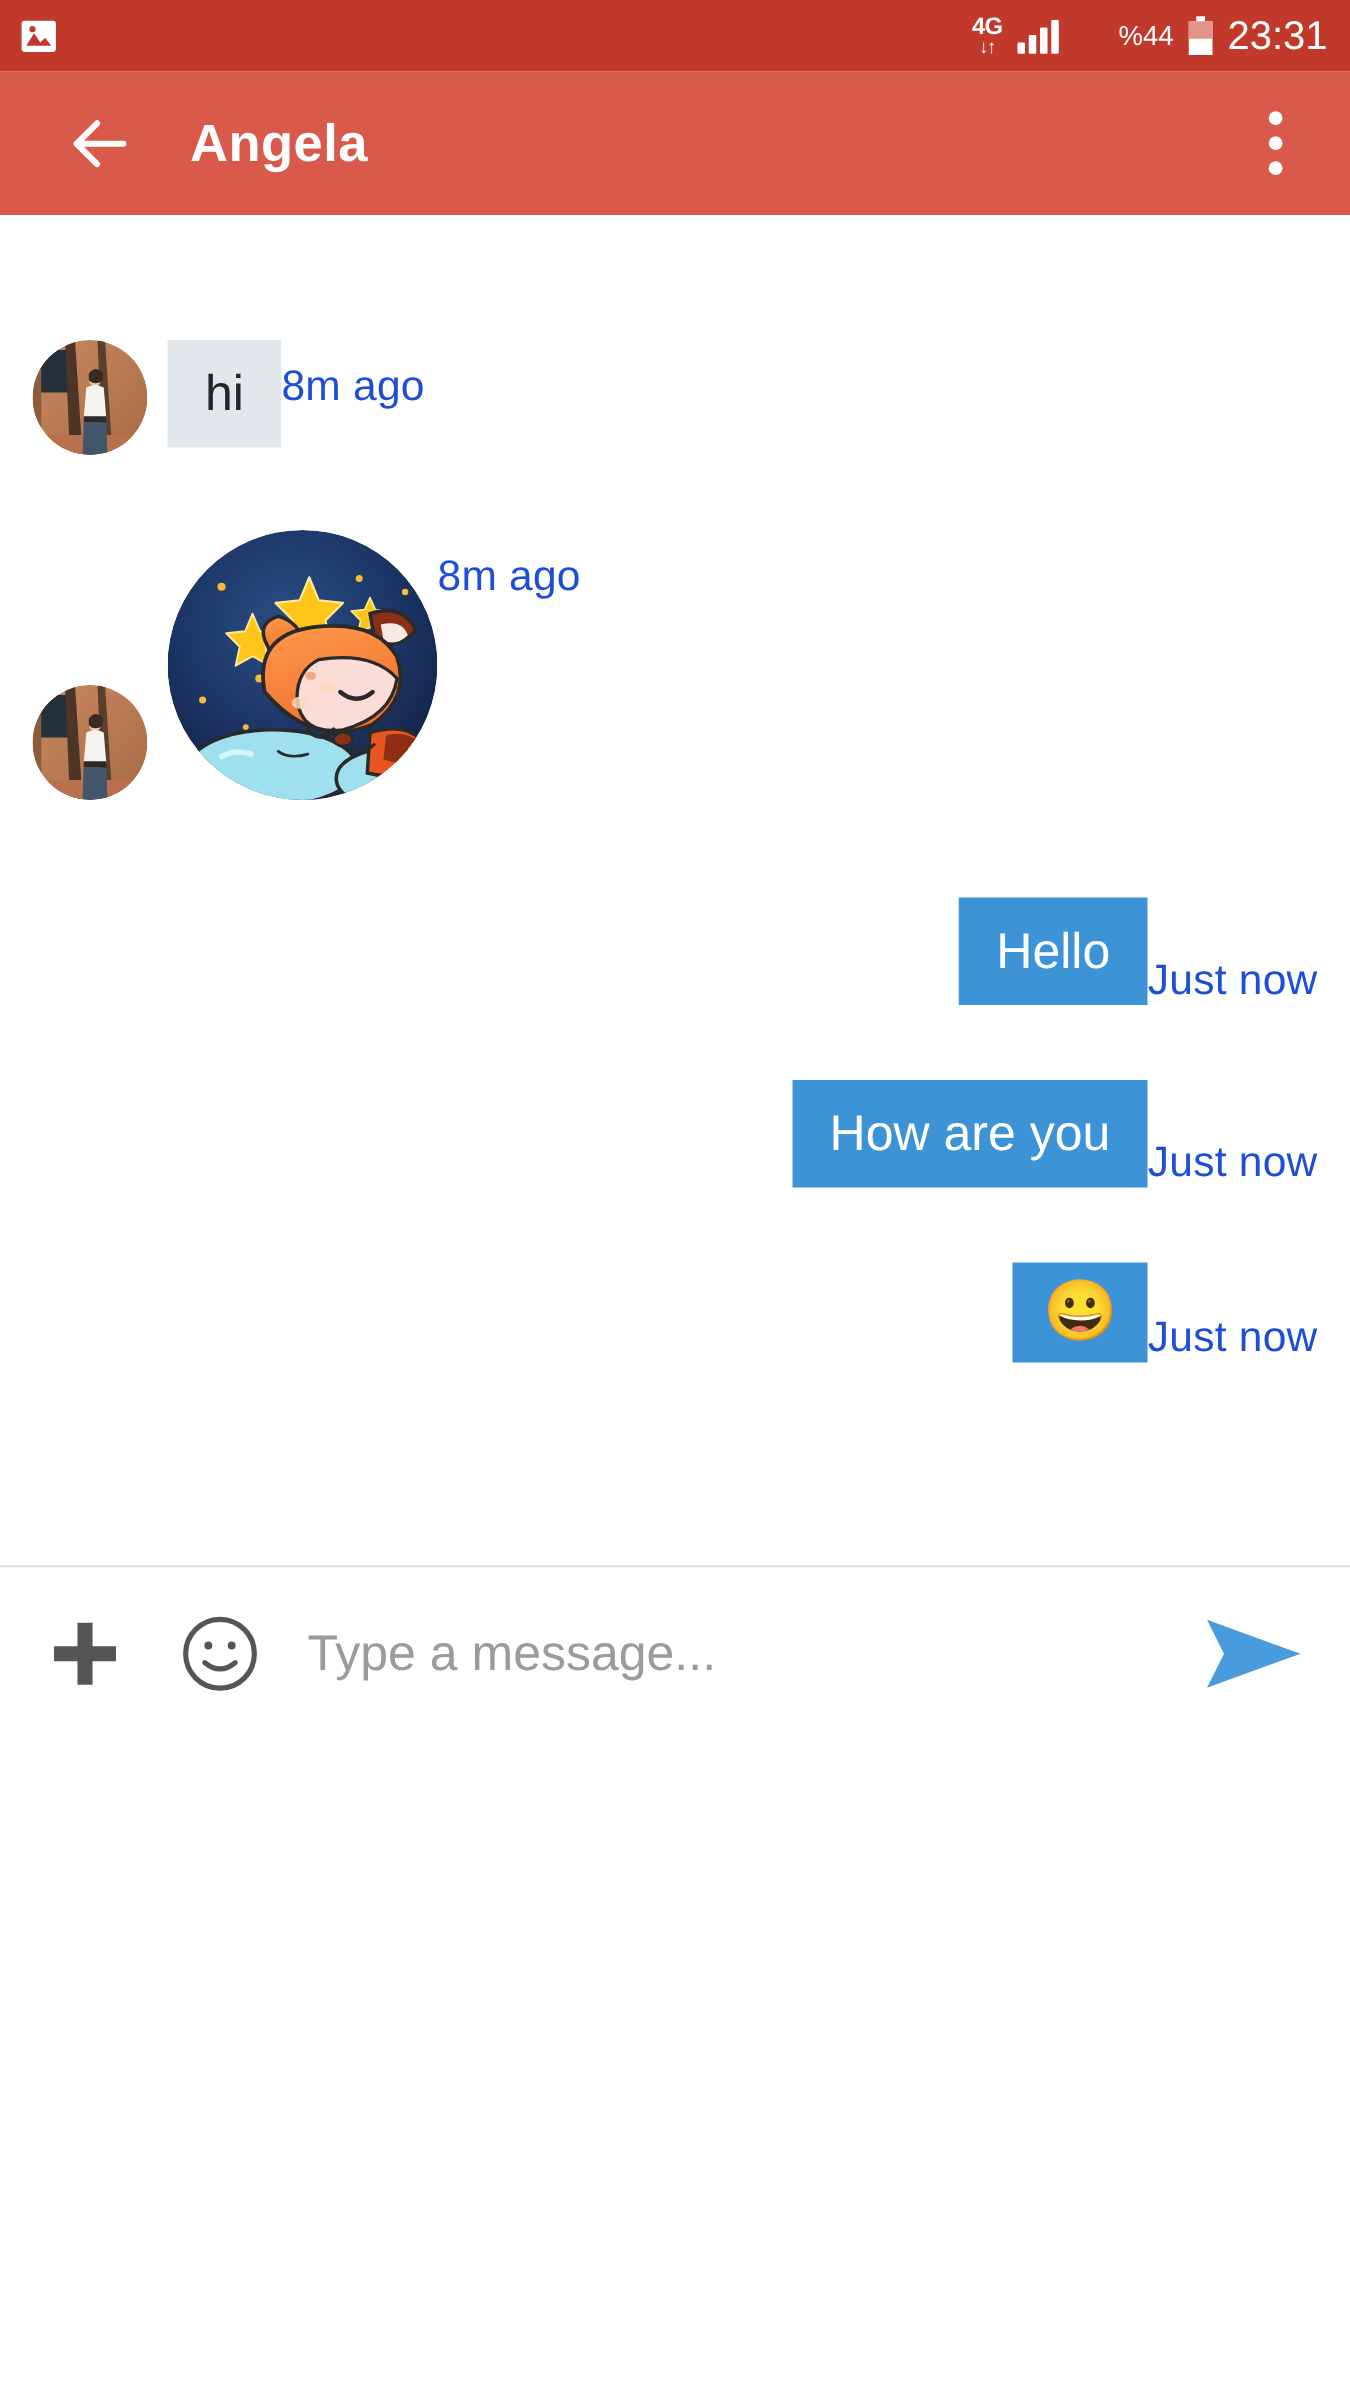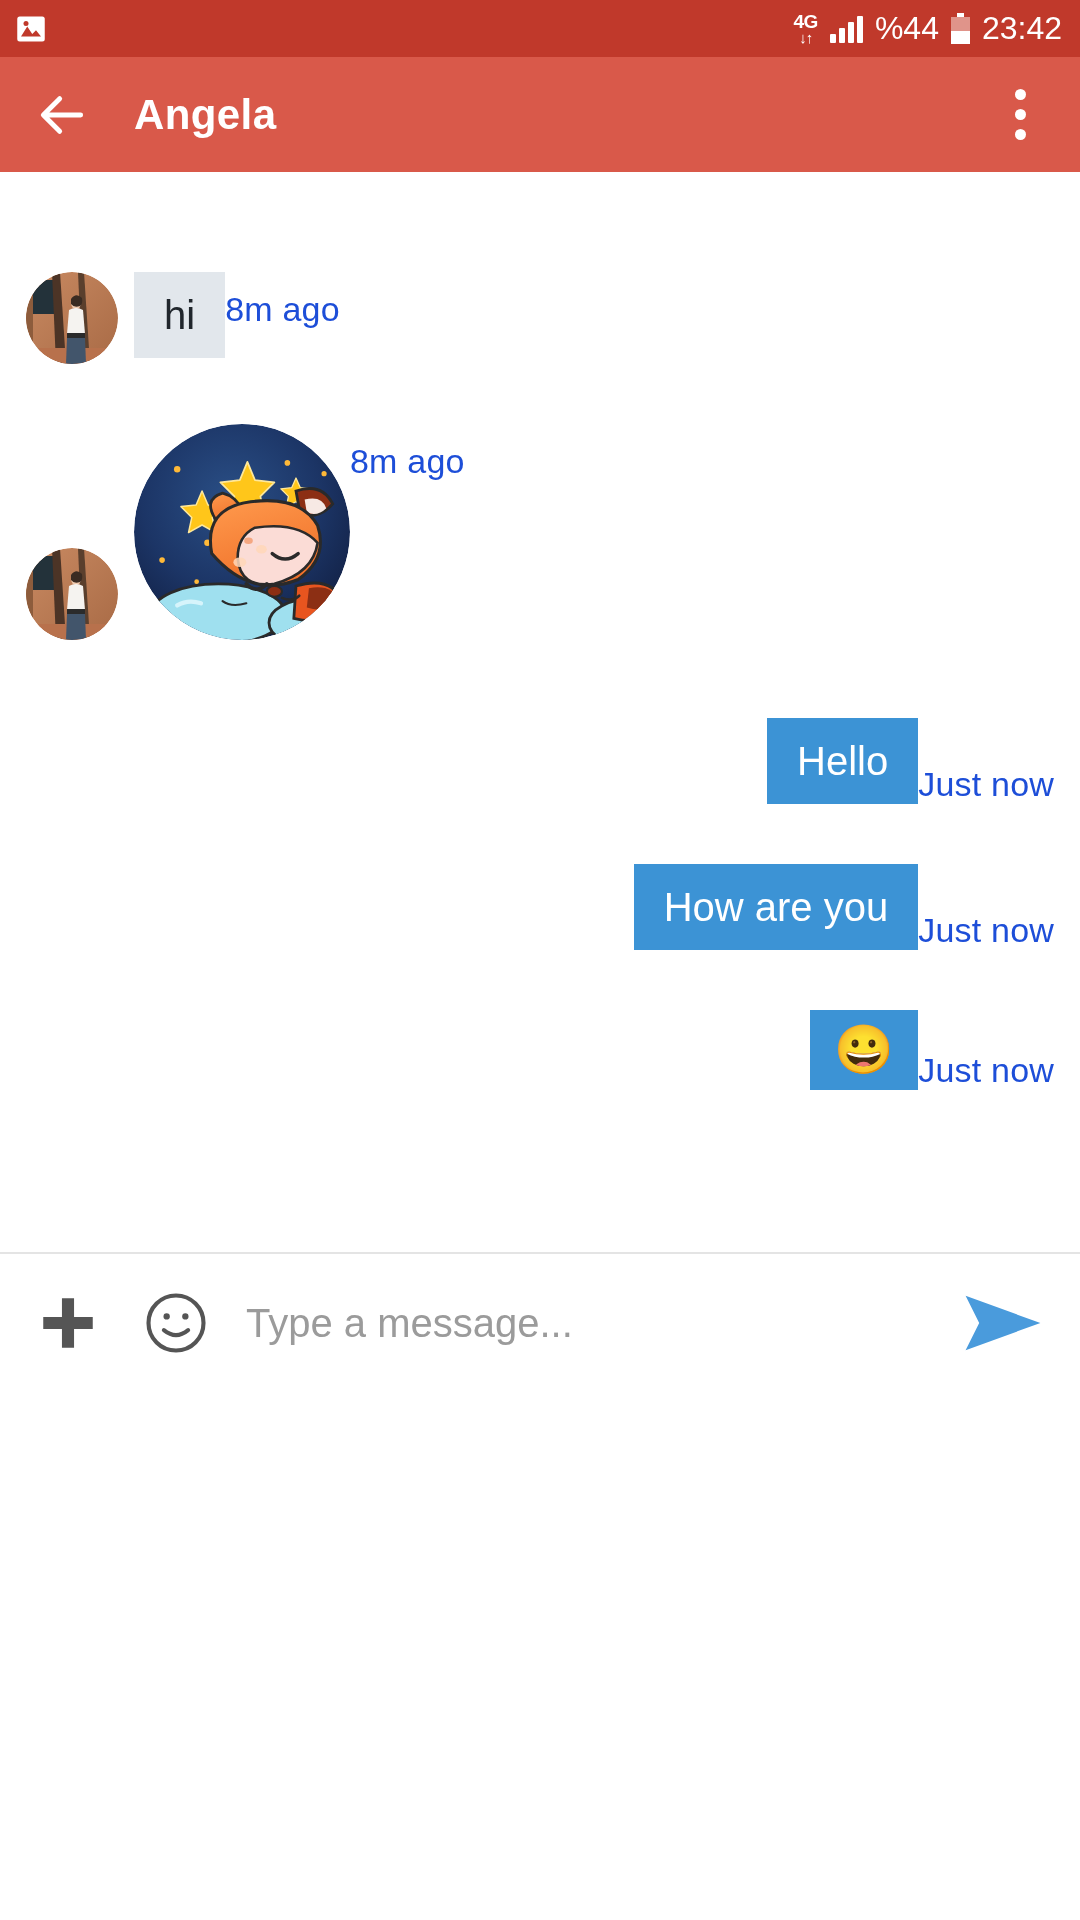--- a/index.html
+++ b/index.html
@@ -22,33 +22,33 @@
   .status-left { display:flex; align-items:center; gap:10px; }
   .status-right { margin-left:auto; display:flex; align-items:center; gap:12px; }
   .sb-photo-icon { width:30px; height:28px; display:block; }
   .net-block { display:flex; flex-direction:column; align-items:center; line-height:1; }
   .net-label { font-size:19px; font-weight:bold; letter-spacing:-0.5px; }
   .net-arrows { font-size:15px; letter-spacing:-1px; margin-top:-1px; }
   .signal { display:flex; align-items:flex-end; gap:3px; height:28px; }
   .signal i { display:block; width:6px; background:#fff; border-radius:1px; }
   .signal i:nth-child(1){height:9px;} .signal i:nth-child(2){height:15px;}
   .signal i:nth-child(3){height:21px;} .signal i:nth-child(4){height:27px;}
-  .battery-pct { font-size:32px; font-weight:400; letter-spacing:0px; }
+  .battery-pct { font-size:22px; font-weight:400; letter-spacing:0px;margin-left:36px; }
   .battery { position:relative; width:19px; height:31px; }
   .battery-body { position:absolute; left:0; top:4px; width:19px; height:27px; background:#fff; }
   .battery-fill { position:absolute; left:0; top:4px; width:19px; height:14px; background:#e0948a; }
   .battery-tip { position:absolute; left:6px; top:0; width:7px; height:5px; background:#fff; }
   .clock { font-size:32px; letter-spacing:0px; }
 
   
   .app-bar {
     height:115px; flex:0 0 115px;
     background:#d9594a;
     display:flex; align-items:center;
-    padding:0 30px 0 34px;
+    padding:0 30px 0 52px;
   }
   .back-arrow { width:56px; height:56px; flex:0 0 56px; display:flex; align-items:center; justify-content:center; }
   .app-title { color:#fff; font-size:42px; font-weight:bold; margin-left:44px; letter-spacing:0.4px; }
   .overflow-menu { margin-left:auto; width:60px; height:72px; display:flex; flex-direction:column; align-items:center; justify-content:center; gap:9px; }
   .overflow-menu span { display:block; width:11px; height:11px; border-radius:50%; background:#fff; }
 
   
   .chat-area { flex:1 1 auto; position:relative; background:#fff; overflow:hidden; padding-top:100px; }
 
   .msg-row { display:flex; width:100%; padding:0 26px; }
@@ -130,21 +130,21 @@
           <i></i>
           <i></i>
           <i></i>
         </span>
       <span class="battery-pct">%44</span>
       <span class="battery">
         <span class="battery-tip"></span>
         <span class="battery-body"></span>
         <span class="battery-fill"></span>
       </span>
-      <span class="clock">23:42</span>
+      <span class="clock">23:31</span>
     </div>
   </div>
 
   <div class="app-bar">
     <span class="back-arrow">
       <svg viewBox="0 0 24 24" width="56" height="56">
         <path d="M20 12 H5 M11 5 L4 12 L11 19" fill="none" stroke="#fff" stroke-width="2.1" stroke-linecap="round" stroke-linejoin="round"></path>
       </svg>
     </span>
     <span class="app-title">Angela</span>

